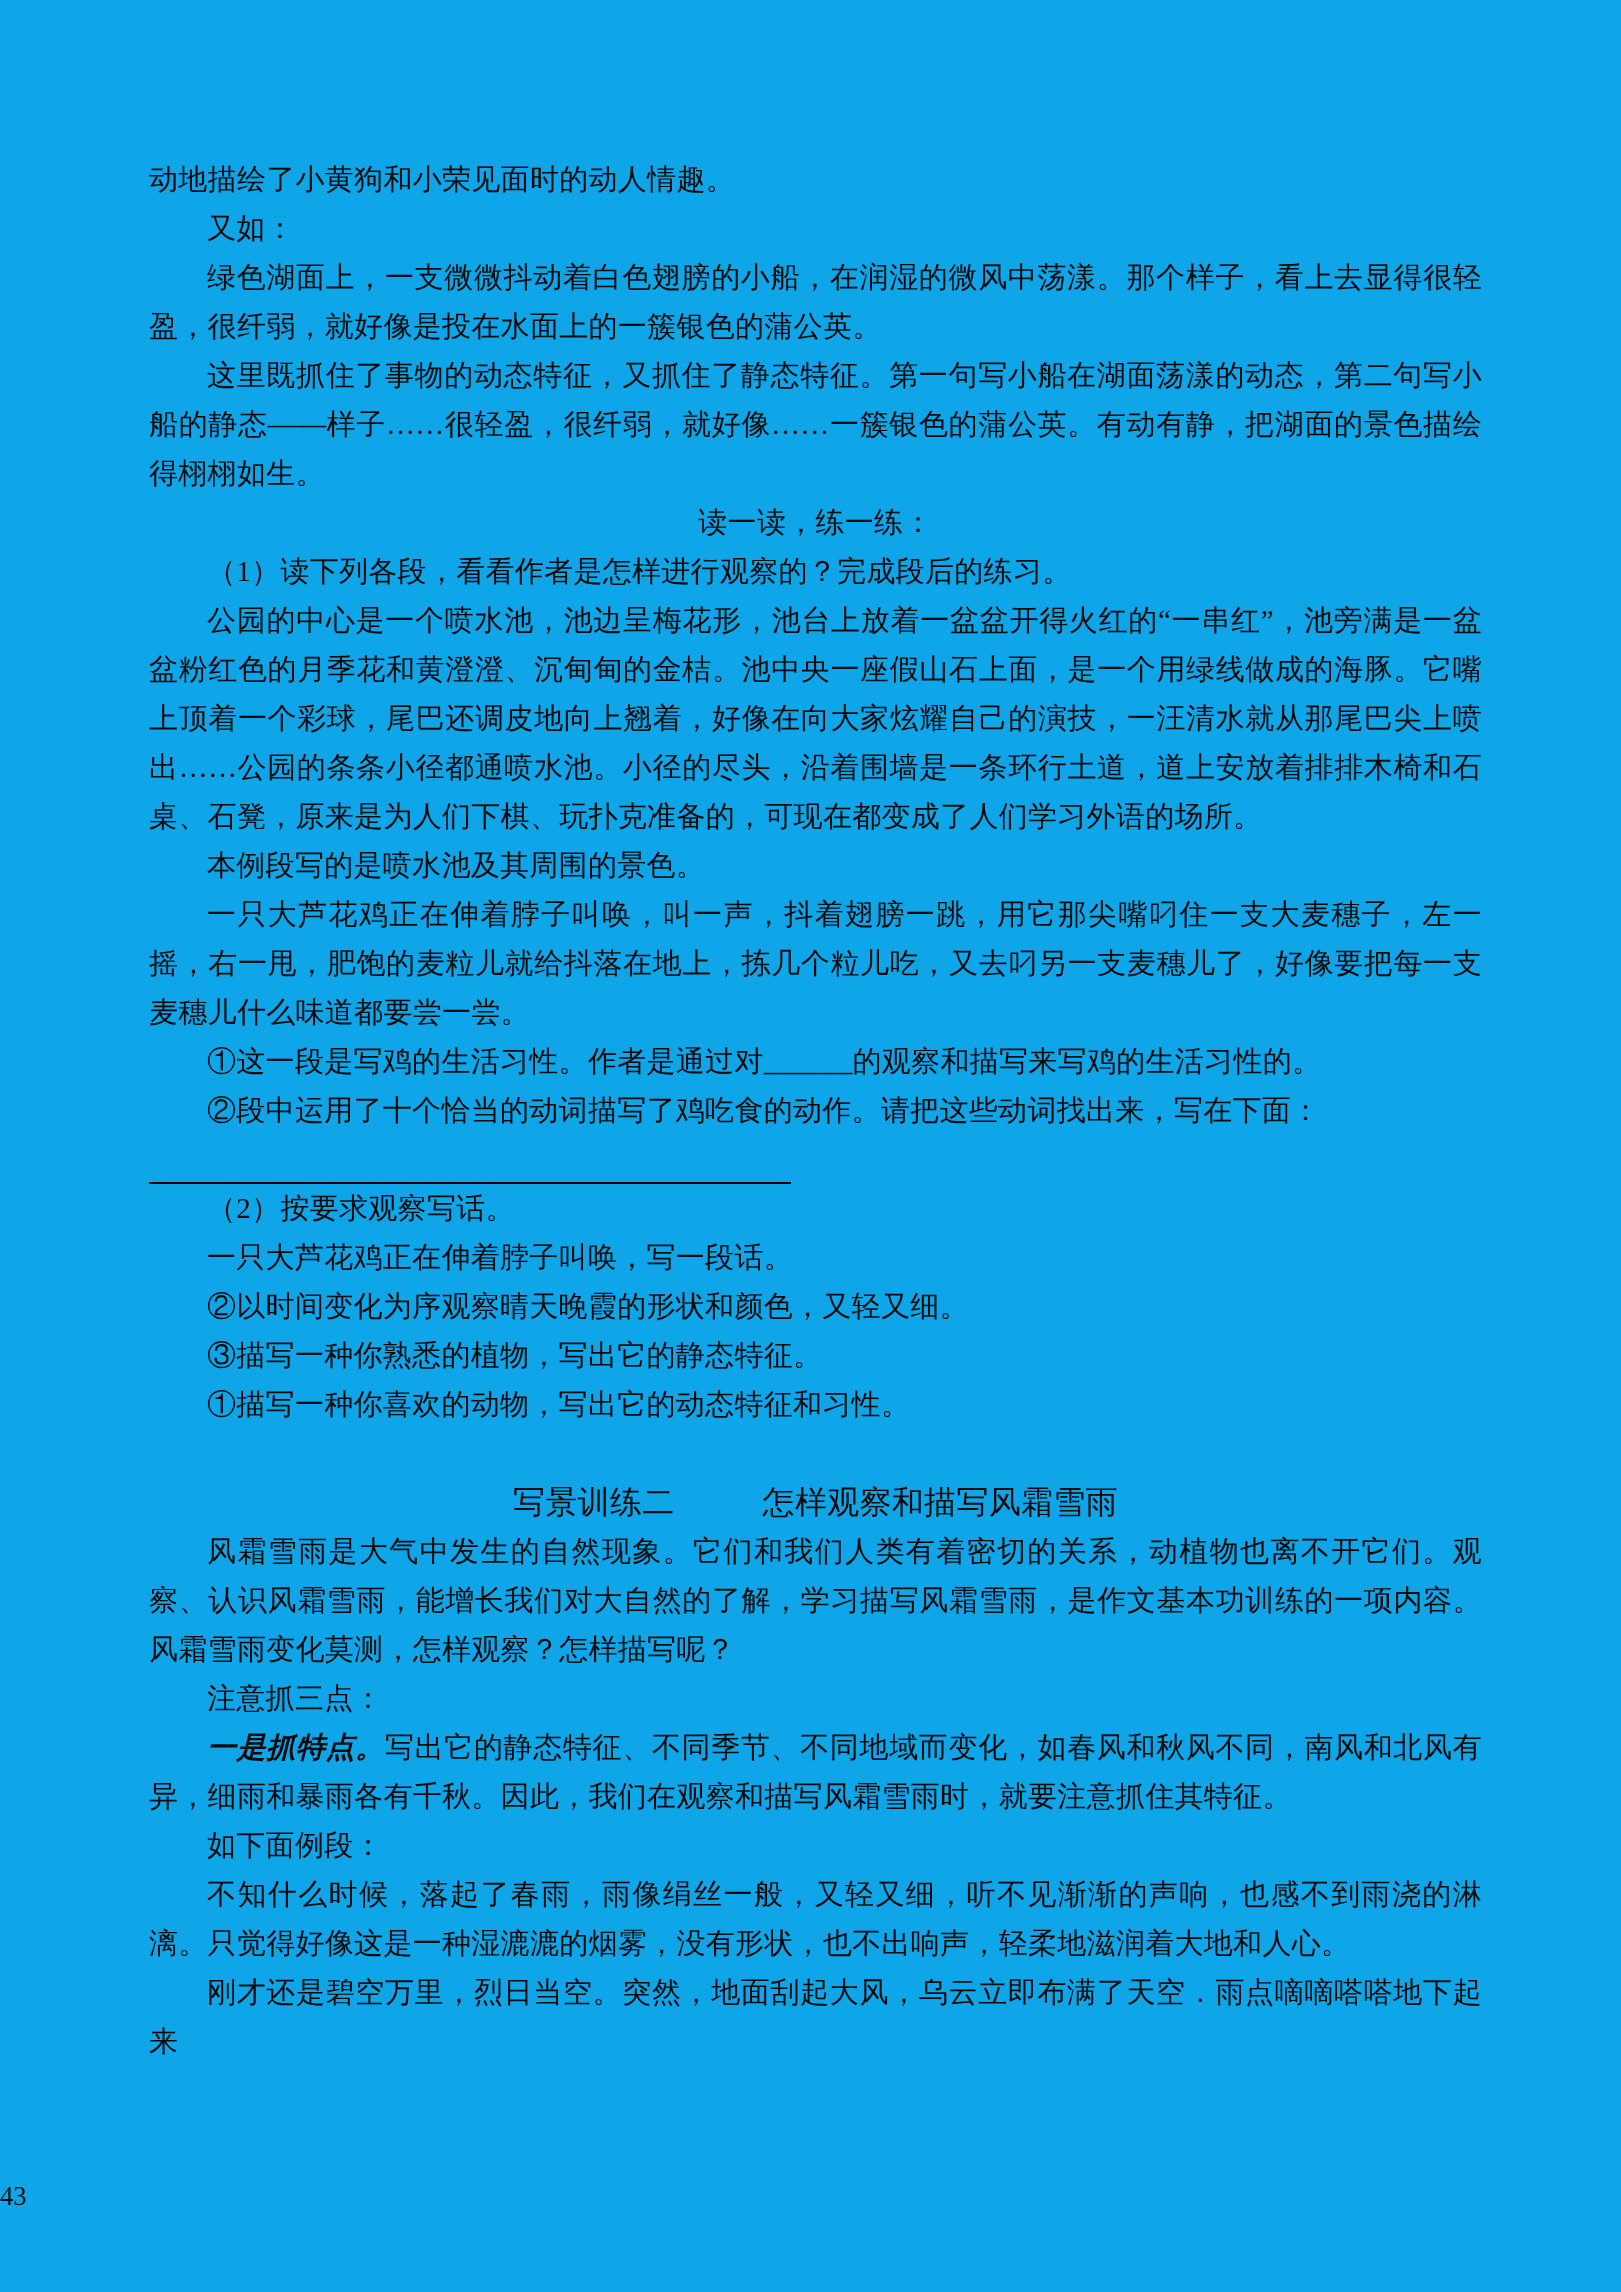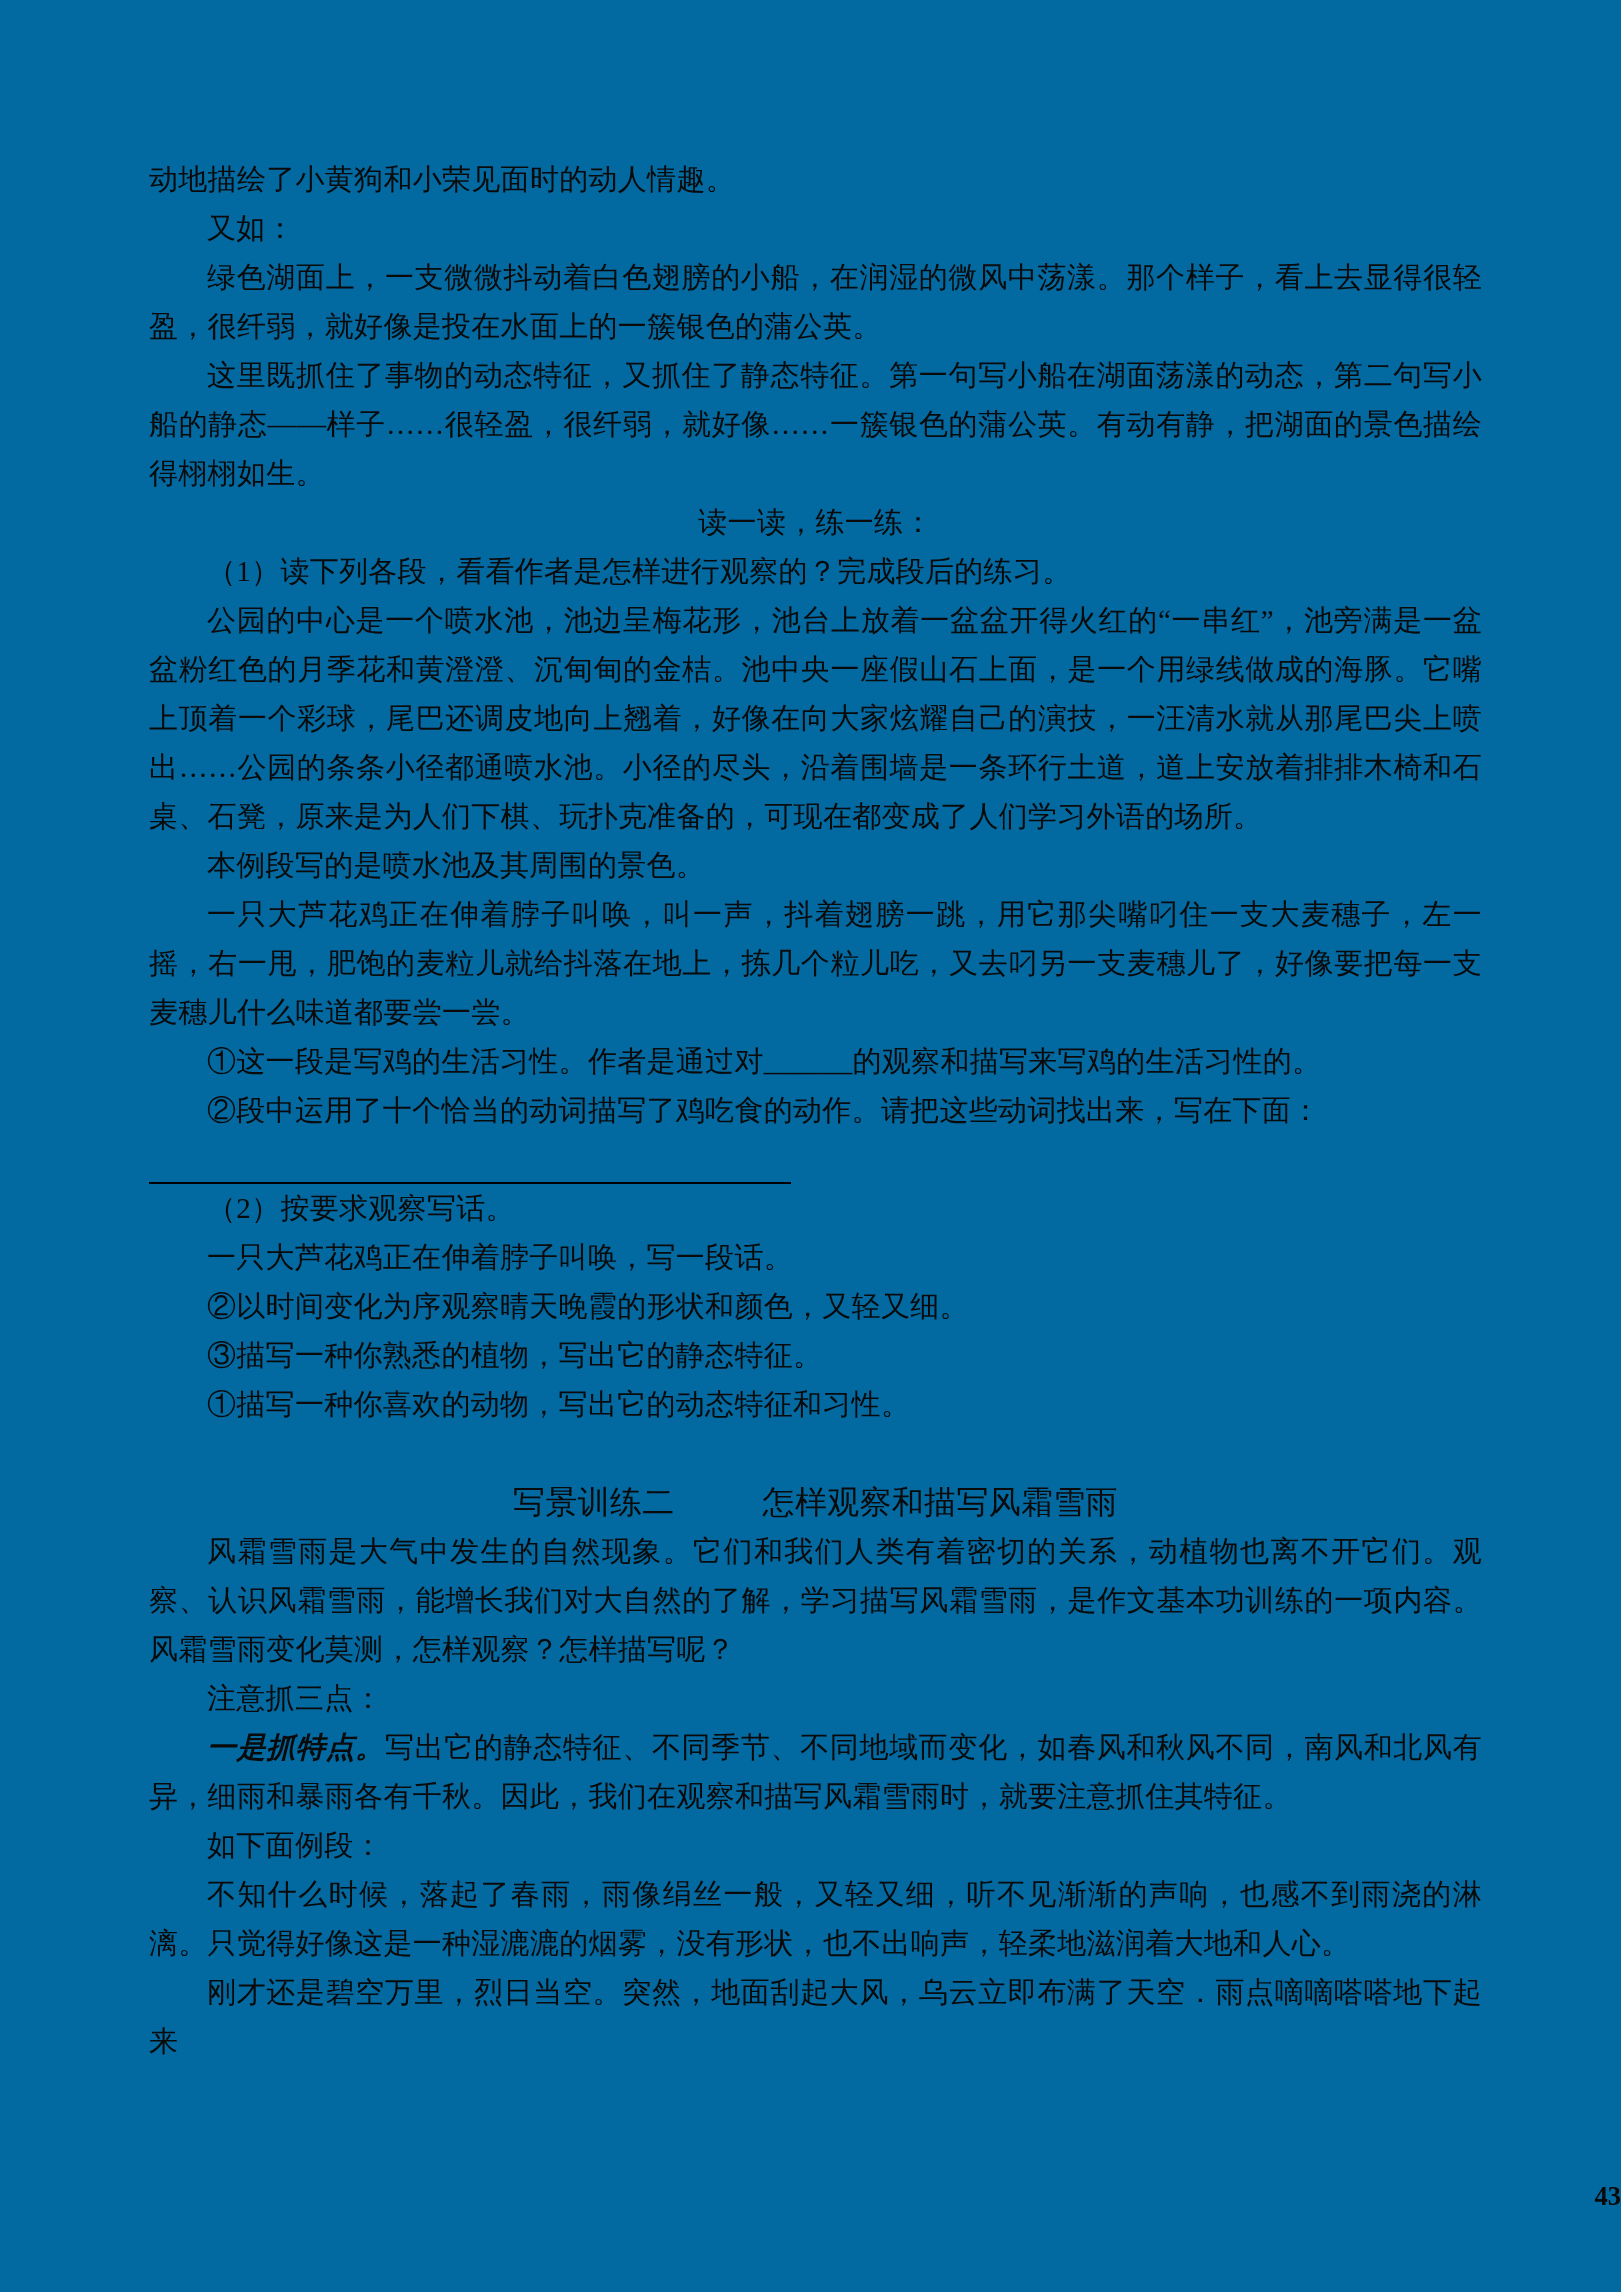--- a/index.html
+++ b/index.html
@@ -4,21 +4,21 @@
 <style>
   html, body {
     margin: 0;
     padding: 0;
     background: #ffffff;
   }
   .page {
     position: relative;
     width: 1621px;
     height: 2293px;
-    background: #0369a1;
+    background: #0ea5e9;
     overflow: hidden;
     font-family: "Liberation Serif", "DejaVu Serif", serif;
     color: #0a0a0a;
   }
   .content {
     position: absolute;
     left: 149px;
     top: 155px;
     width: 1333px;
   }
@@ -46,24 +46,23 @@
     width: 642px;
     border-bottom: 2px solid #000;
     margin: 0;
   }
   .spacer-line { height: 49px; }
   .page-number {
     position: absolute;
     top: 2181px;
     left: 0;
     width: 100%;
-    text-align: right;
+    text-align: left;
     font-size: 26.5px;
     line-height: 31px;
-    font-weight: bold;
   }
 </style>
 </head>
 <body>
 
 <div class="page">
   <div class="content">
 
     <p>动地描绘了小黄狗和小荣见面时的动人情趣。</p>
     <p class="indent">又如：</p>

